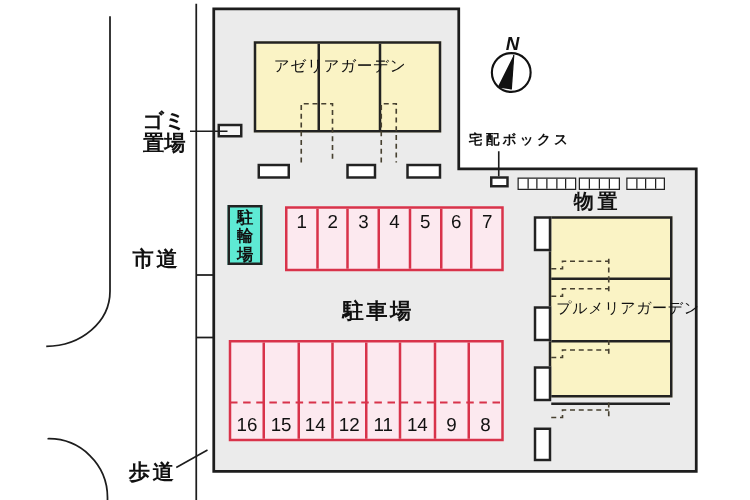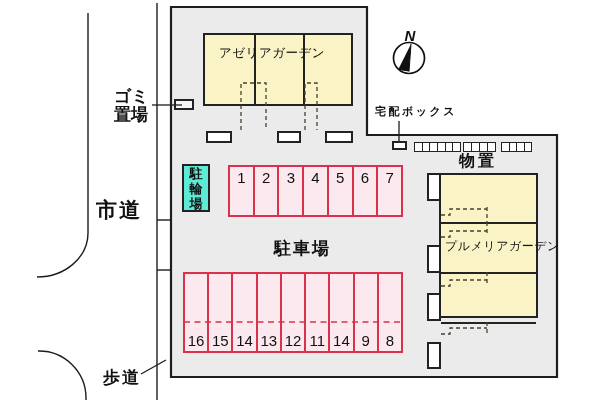--- a/index.html
+++ b/index.html
@@ -102,23 +102,20 @@
       <div class="pcell">
         <span class="pnum bottom">16</span>
       </div>
       <div class="pcell">
         <span class="pnum bottom">15</span>
       </div>
       <div class="pcell">
         <span class="pnum bottom">14</span>
       </div>
       <div class="pcell">
-        <span class="pnum bottom">13</span>
-      </div>
-      <div class="pcell">
         <span class="pnum bottom">12</span>
       </div>
       <div class="pcell">
         <span class="pnum bottom">11</span>
       </div>
       <div class="pcell">
         <span class="pnum bottom">14</span>
       </div>
       <div class="pcell">
         <span class="pnum bottom">9</span>
@@ -145,25 +142,25 @@
   <div class="sblock" style="left:501px;top:142px;width:31px;height:10px;">
       <div class="scell"></div>
       <div class="scell"></div>
       <div class="scell"></div>
       <div class="scell"></div>
     </div>
 
   <div class="abs smallbox" style="left:174px;top:99px;width:20px;height:11px;"></div>
   <div class="abs smallbox" style="left:392px;top:141px;width:15px;height:9px;background:#fff;"></div>
 
-  <div class="lbl" style="left:114px;top:88px;font-size:17px;line-height:18px;text-align:left;">
+  <div class="lbl" style="left:114px;top:88px;font-size:17px;line-height:18px;text-align:center;">
     <span style="display:block;">ゴミ</span>
     <span style="display:block;">置場</span>
   </div>
-  <div class="lbl" style="left:96px;top:196px;font-size:21px;letter-spacing:2px;font-family:Liberation Mono, monospace;">市道</div>
+  <div class="lbl" style="left:106px;top:196px;font-size:17px;letter-spacing:2px;font-family:Liberation Mono, monospace;">市道</div>
   <div class="lbl" style="left:103px;top:366px;font-size:17px;letter-spacing:2px;">歩道</div>
   <div class="lbl" style="left:375px;top:104px;font-size:11px;letter-spacing:2.5px;">宅配ボックス</div>
   <div class="lbl" style="left:459px;top:151px;font-size:16px;letter-spacing:3px;">物置</div>
   <div class="lbl" style="left:274px;top:237px;font-size:17px;letter-spacing:2px;">駐車場</div>
   <div class="lbl" style="left:399px;top:27px;width:22px;text-align:center;font-size:15px;font-style:italic;">N</div>
 
   <svg class="layer" width="600" height="400" viewBox="0 0 600 400">
     <g stroke="#474130" stroke-width="1.3" fill="none" stroke-dasharray="4 3">
       <path d="M241,130 L241,83 L266,83 L266,130"></path>
       <path d="M305,130 L305,83 L317,83 L317,130"></path>

